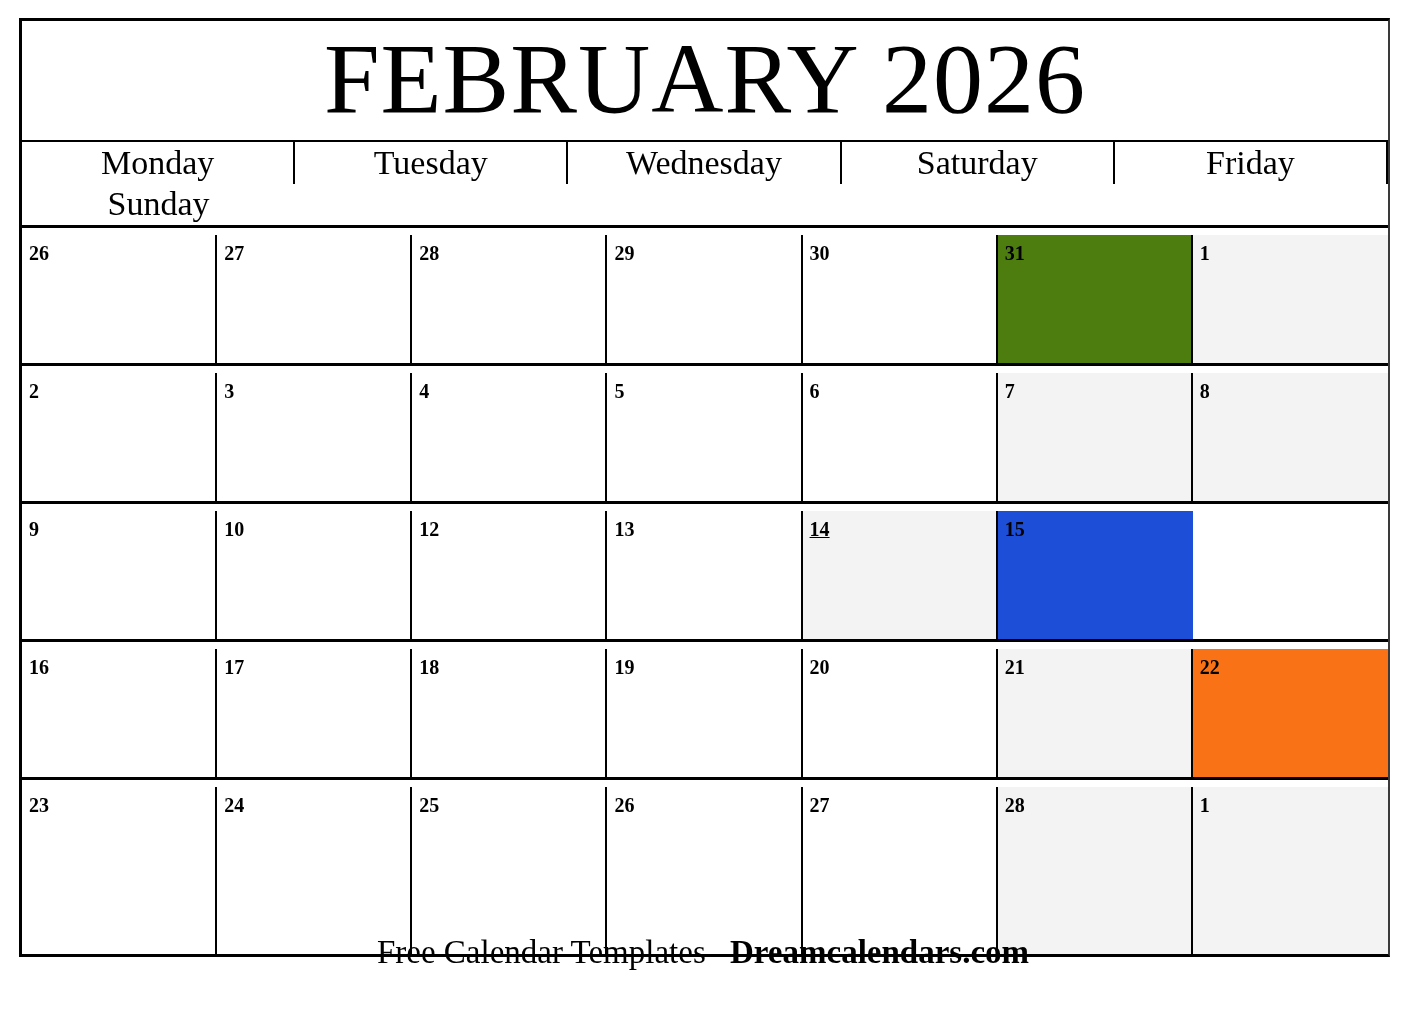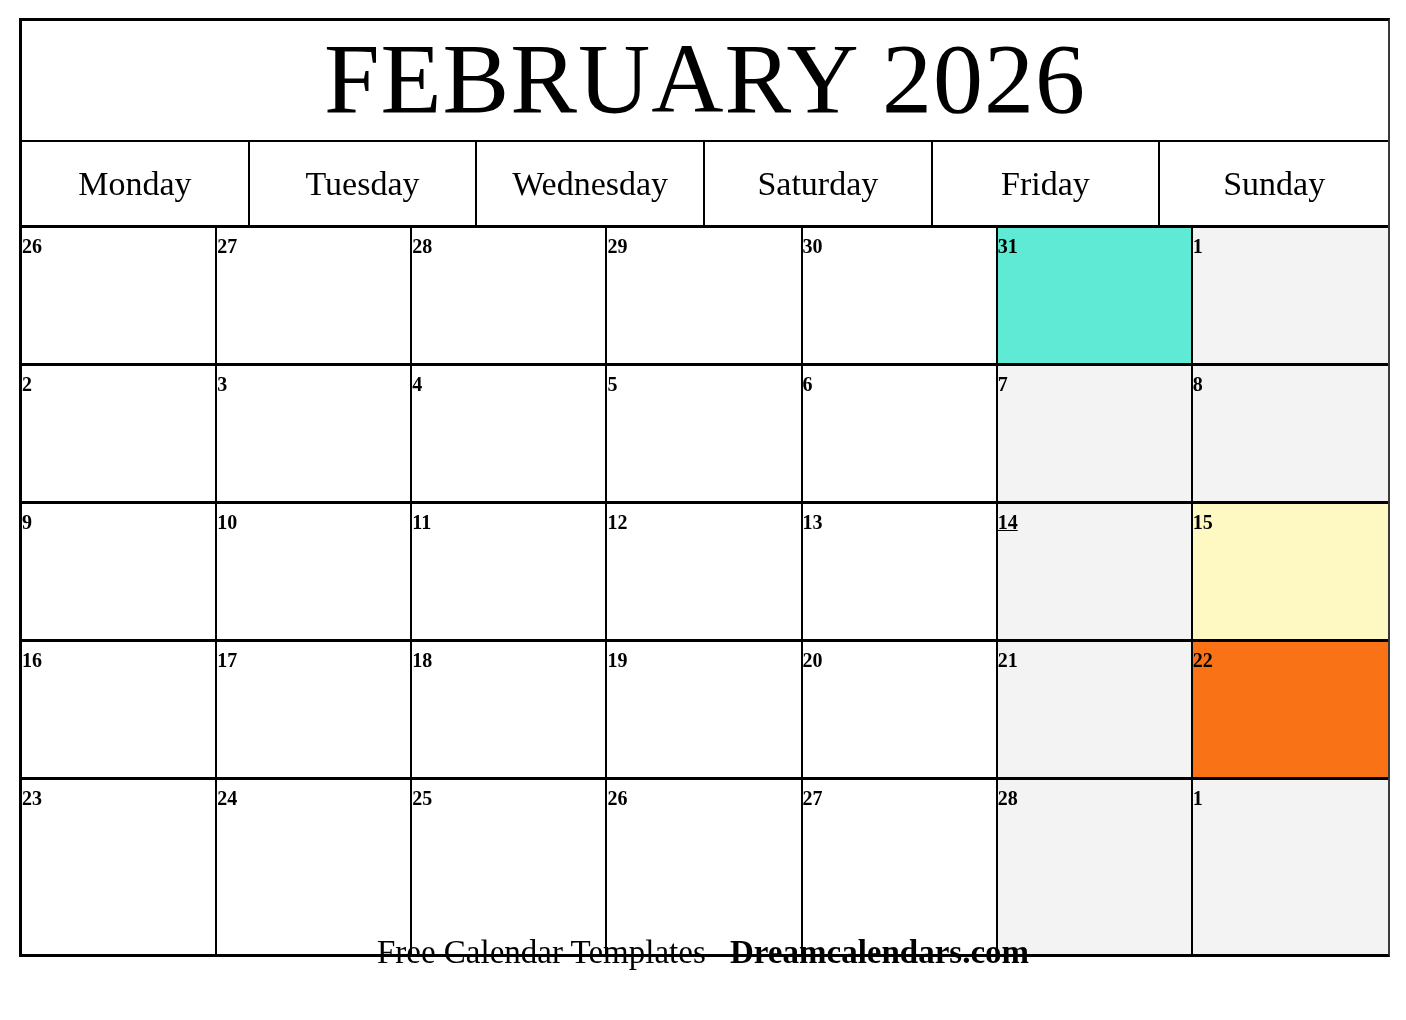--- a/index.html
+++ b/index.html
@@ -33,21 +33,21 @@
   }
   .title-bar .title {
     font-size: 100px;
     line-height: 100px;
     letter-spacing: 1px;
     white-space: nowrap;
     transform: translateY(-2px);
   }
   .weekday-row {
     display: grid;
-    grid-template-columns: repeat(6, 1fr);
+    grid-template-columns: repeat(5, 1fr);
     height: 83px;
     border-bottom: 3px solid #000;
   }
   .weekday-cell {
     border-right: 2px solid #000;
     display: flex;
     align-items: center;
     justify-content: center;
     font-size: 34px;
     background: #fff;
@@ -58,23 +58,24 @@
     grid-template-columns: repeat(7, 1fr);
     height: 135px;
     border-bottom: 3px solid #000;
   }
   .week-row:last-child {
     height: 174px;
     border-bottom: none;
   }
   .day-cell {
     border-right: 2px solid #000;
-    padding: 7px 0 0 0;
+    padding: 7px 0 0 7px;
     box-sizing: border-box;
     background: #fff;
+    margin-top: 7px;
   }
   .day-cell:last-child { border-right: none; }
   .day-number {
     font-size: 20px;
     font-weight: bold;
     line-height: 22px;
   }
   .footer {
     position: absolute;
     left: 0;
@@ -104,40 +105,39 @@
       <div class="weekday-cell">Friday</div>
       <div class="weekday-cell">Sunday</div>
     </div>
   <div id="weeks-grid">
       <div class="week-row">
         <div class="day-cell"><span class="day-number">26</span></div>
         <div class="day-cell"><span class="day-number">27</span></div>
         <div class="day-cell"><span class="day-number">28</span></div>
         <div class="day-cell"><span class="day-number">29</span></div>
         <div class="day-cell"><span class="day-number">30</span></div>
-        <div class="day-cell" style="background: #5eead4;"><span class="day-number">31</span></div>
+        <div class="day-cell" style="background: #4d7c0f;"><span class="day-number">31</span></div>
         <div class="day-cell" style="background: rgb(243, 243, 243);"><span class="day-number">1</span></div>
       </div>
       <div class="week-row">
         <div class="day-cell"><span class="day-number">2</span></div>
         <div class="day-cell"><span class="day-number">3</span></div>
         <div class="day-cell"><span class="day-number">4</span></div>
         <div class="day-cell"><span class="day-number">5</span></div>
         <div class="day-cell"><span class="day-number">6</span></div>
         <div class="day-cell" style="background: rgb(243, 243, 243);"><span class="day-number">7</span></div>
         <div class="day-cell" style="background: rgb(243, 243, 243);"><span class="day-number">8</span></div>
       </div>
       <div class="week-row">
         <div class="day-cell"><span class="day-number">9</span></div>
         <div class="day-cell"><span class="day-number">10</span></div>
-        <div class="day-cell"><span class="day-number">11</span></div>
         <div class="day-cell"><span class="day-number">12</span></div>
         <div class="day-cell"><span class="day-number">13</span></div>
         <div class="day-cell" style="background: rgb(243, 243, 243); text-decoration: underline;"><span class="day-number">14</span></div>
-        <div class="day-cell" style="background: #fef9c3;"><span class="day-number">15</span></div>
+        <div class="day-cell" style="background: #1d4ed8;"><span class="day-number">15</span></div>
       </div>
       <div class="week-row">
         <div class="day-cell"><span class="day-number">16</span></div>
         <div class="day-cell"><span class="day-number">17</span></div>
         <div class="day-cell"><span class="day-number">18</span></div>
         <div class="day-cell"><span class="day-number">19</span></div>
         <div class="day-cell"><span class="day-number">20</span></div>
         <div class="day-cell" style="background: rgb(243, 243, 243);"><span class="day-number">21</span></div>
         <div class="day-cell" style="background: #f97316;"><span class="day-number">22</span></div>
       </div>

